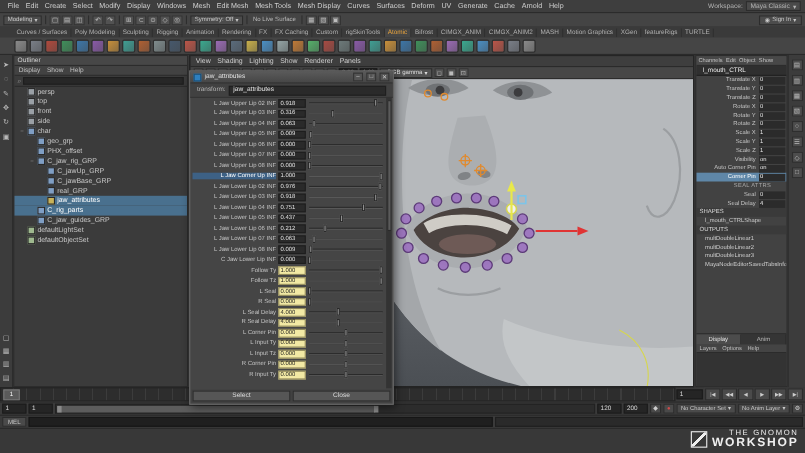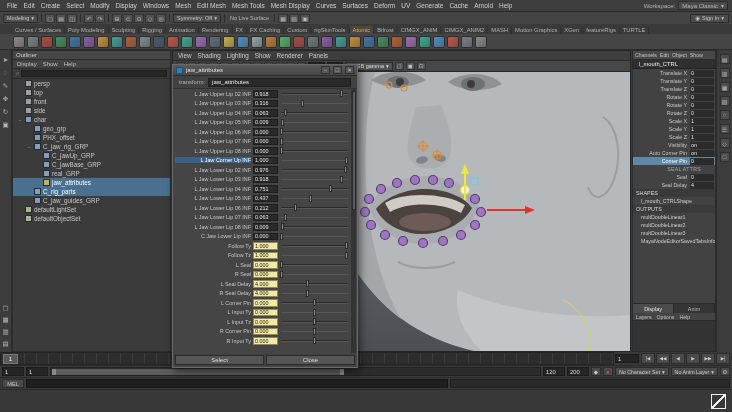--- a/index.html
+++ b/index.html
@@ -878,15 +878,19 @@
       <span>MEL</span>
     </span>
     <input id="cmdinput" style="">
     <span id="cmdfeedback"></span>
   </div>
 
   <div id="helpline" class="abs"></div>
 
   <div id="watermark">
     <div id="gw-logo"></div>
+    <div id="wm-text">
+      <div id="wm-line1">THE GNOMON</div>
+      <div id="wm-line2">WORKSHOP</div>
+    </div>
   </div>
 
 </div>
 
 </body></html>

